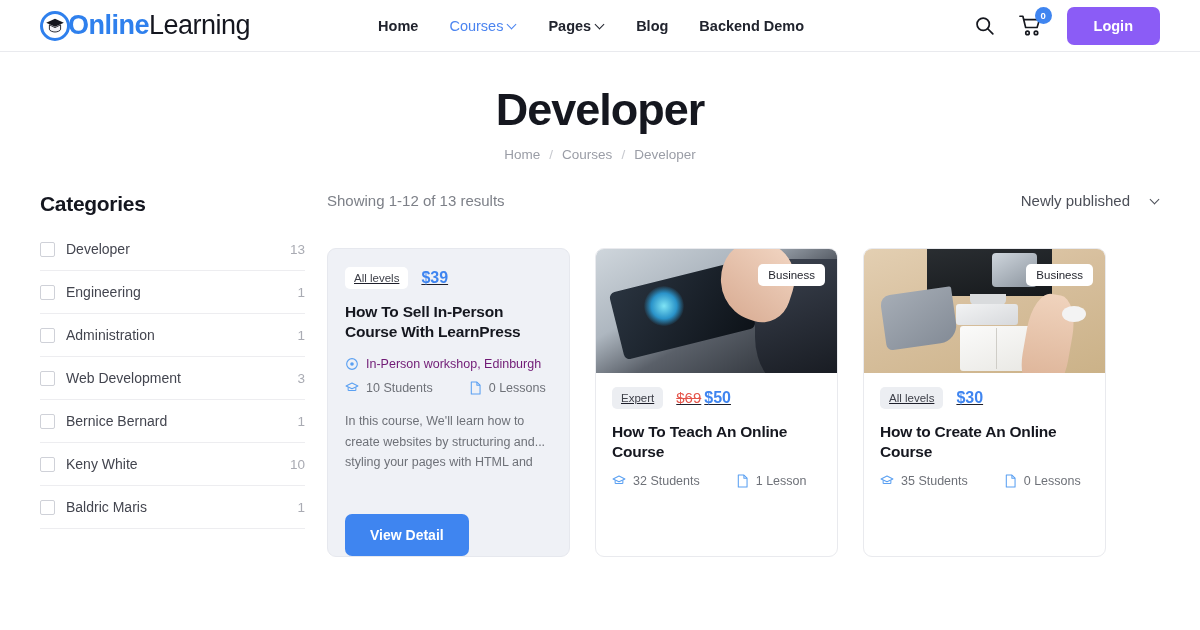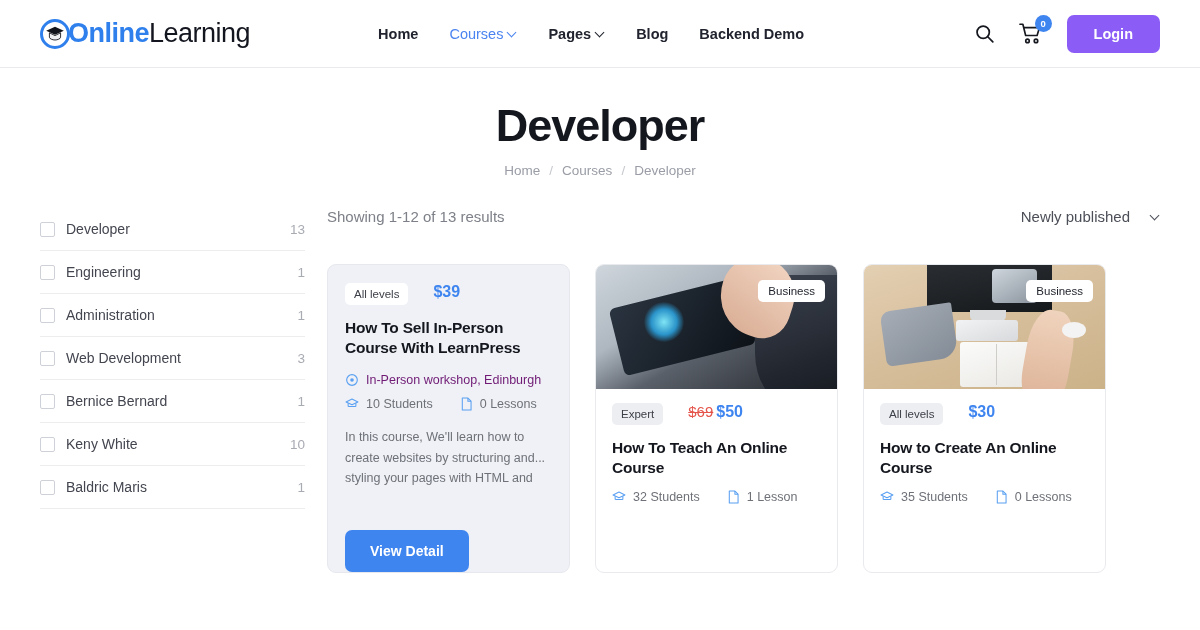--- a/index.html
+++ b/index.html
@@ -6,21 +6,21 @@
   html, body {
     width: 1200px; height: 630px;
     font-family: "Liberation Sans", sans-serif;
     background: #ffffff;
     overflow: hidden;
     color: #1e1f2b;
   }
 
   
   .header {
-    height: 68px;
+    height: 52px;
     display: flex;
     align-items: center;
     padding: 0 40px;
     border-bottom: 1px solid #e9eaee;
     background: #fff;
   }
   .logo { display: flex; align-items: center; font-size: 27px; font-weight: 600; letter-spacing: -0.5px; }
   .logo-mark {
     width: 30px; height: 30px; border-radius: 50%;
     border: 3.5px solid #2f80ed;
@@ -180,38 +180,38 @@
   .sleeve { position: absolute; left: 8%; top: 34%; width: 30%; height: 44%; background: linear-gradient(150deg,#a6adb6,#838b96); border-radius: 10px 2px 18px 6px; transform: rotate(-8deg); }
   .keyboard { position: absolute; left: 38%; top: 44%; width: 26%; height: 17%; background: linear-gradient(160deg,#f2f3f4,#d7d9dc); border-radius: 3px; }
   .notebook { position: absolute; left: 40%; top: 62%; width: 30%; height: 36%; background: linear-gradient(160deg,#fbfbfa,#e9e8e4); border-radius: 3px; }
   .notebook::after { content:""; position:absolute; left:49%; top:4%; width:1.5px; height:92%; background:#cfcdc7; }
   .arm { position: absolute; right: 14%; top: 36%; width: 46px; height: 96px; background: linear-gradient(180deg,#f0d3bd,#dcb296); border-radius: 40% 40% 34% 34%; transform: rotate(10deg); }
   .mouse { position: absolute; right: 8%; top: 46%; width: 24px; height: 16px; background: #f3f3f3; border-radius: 50%; }
 
   .card-body { padding: 14px 16px 18px 16px; }
   .card.featured .card-body { padding: 18px 17px 0 17px; }
 
-  .meta-top { display: flex; align-items: flex-start; gap: 25px; margin-bottom: 13px; }
+  .meta-top { display: flex; align-items: center; gap: 13px; margin-bottom: 13px; text-decoration: underline; }
   .level-badge {
     font-size: 11.5px; color: #3e4049;
     background: #eceef2; border-radius: 5px;
     padding: 5px 9px; font-weight: 400;
   }
   .card.featured .level-badge { background: #ffffff; }
   .price { font-size: 16px; font-weight: 600; color: #3f85f0; }
   .price-old { font-size: 15px; color: #e4544a; text-decoration: line-through; font-weight: 500; margin-right: 3px; }
 
   .card-title {
     font-size: 15.5px; font-weight: 700; line-height: 1.3;
     color: #15171f; margin-bottom: 12px; letter-spacing: -0.2px;
   }
   .card.featured .card-title { margin-bottom: 15px; }
 
   .info-line { display: flex; align-items: center; gap: 7px; font-size: 12.5px; color: #701a75; margin-bottom: 10px; }
-  .info-group { display: flex; align-items: center; gap: 27px; }
+  .info-group { display: flex; align-items: center; gap: 36px; }
   .info-item { display: flex; align-items: center; gap: 7px; font-size: 12.5px; color: #6e7178; }
   .ico { flex: 0 0 auto; display: flex; align-items: center; }
 
   .card-desc {
     font-size: 12.5px; line-height: 1.62; color: #6e7178;
     margin-top: 16px; max-height: 62px; overflow: hidden;
   }
   .view-btn {
     margin-top: 42px;
     background: #3f85f0; color: #fff; border: none;
@@ -281,20 +281,21 @@
     <span class="sep">/</span>
     <span>Courses</span>
     <span class="sep">/</span>
     <span class="current">Developer</span>
   </div>
 </div>
 
 <div class="wrap">
 
   <div class="sidebar">
+    <div class="side-title">Categories</div>
 
     <div class="filter-row">
       <span class="cb"></span>
       <span>Developer</span>
       <span class="filter-count">13</span>
     </div>
     <div class="filter-row">
       <span class="cb"></span>
       <span>Engineering</span>
       <span class="filter-count">1</span>

